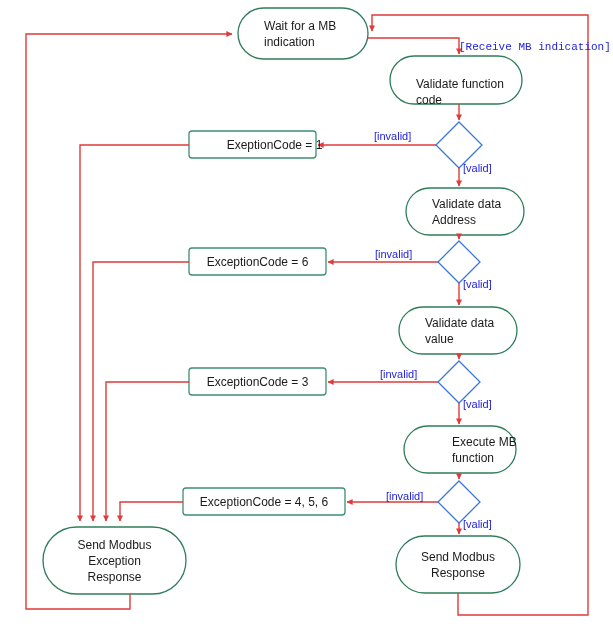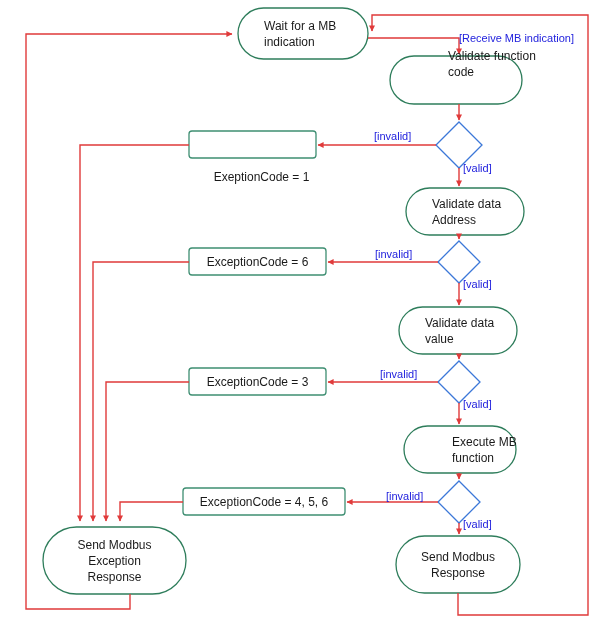--- a/index.html
+++ b/index.html
@@ -121,38 +121,38 @@
 
       <path d="M130,594 L130,609 L26,609 L26,34 L232,34" marker-end="url(#arrowRed)"></path>
 
       <path d="M458,593 L458,615 L588,615 L588,15 L372,15 L372,31" marker-end="url(#arrowRed)"></path>
     </g>
   </svg>
 
   <div id="labels-layer">
       <div class="node-label" style="color: rgb(26, 26, 26); left: 264px; width: 100px; top: 17.5px;">Wait for a MB
 indication</div>
-      <div class="node-label" style="color: rgb(26, 26, 26); left: 416px; width: 102px; top: 48px; margin-left: 32px;">Validate function
+      <div class="node-label" style="color: rgb(26, 26, 26); left: 416px; width: 102px; top: 76px;">Validate function
 code</div>
       <div class="node-label" style="color: rgb(26, 26, 26); left: 432px; width: 88px; top: 195.5px;">Validate data
 Address</div>
       <div class="node-label" style="color: rgb(26, 26, 26); left: 425px; width: 88px; top: 314.5px;">Validate data
 value</div>
       <div class="node-label" style="color: rgb(26, 26, 26); left: 452px; width: 82px; top: 433.5px;">Execute MB
 function</div>
       <div class="node-label center" style="color: rgb(26, 26, 26); left: 396px; width: 124px; top: 548.5px;">Send Modbus
 Response</div>
       <div class="node-label center" style="color: rgb(26, 26, 26); left: 43px; width: 143px; top: 536.5px;">Send Modbus
 Exception
 Response</div>
-      <div class="node-label center" style="color: rgb(26, 26, 26); left: 189px; width: 145px; top: 136.5px; margin-top: 32px;">ExeptionCode = 1</div>
+      <div class="node-label center" style="color: rgb(26, 26, 26); left: 202px; width: 145px; top: 136.5px;">ExeptionCode = 1</div>
       <div class="node-label center" style="color: rgb(26, 26, 26); left: 189px; width: 137px; top: 253.5px;">ExceptionCode = 6</div>
       <div class="node-label center" style="color: rgb(26, 26, 26); left: 189px; width: 137px; top: 373.5px;">ExceptionCode = 3</div>
       <div class="node-label center" style="color: rgb(26, 26, 26); left: 183px; width: 162px; top: 493.5px;">ExceptionCode = 4, 5, 6</div>
-      <div class="edge-label" style="color: rgb(34, 34, 221); left: 459px; top: 32px;">[Receive MB indication]</div>
+      <div class="edge-label" style="color: rgb(34, 34, 221); left: 459px; top: 41px; font-family: Liberation Mono, monospace;">[Receive MB indication]</div>
       <div class="edge-label" style="color: rgb(34, 34, 221); left: 374px; top: 130px;">[invalid]</div>
       <div class="edge-label" style="color: rgb(34, 34, 221); left: 463px; top: 162px;">[valid]</div>
       <div class="edge-label" style="color: rgb(34, 34, 221); left: 375px; top: 248px;">[invalid]</div>
       <div class="edge-label" style="color: rgb(34, 34, 221); left: 463px; top: 278px;">[valid]</div>
       <div class="edge-label" style="color: rgb(34, 34, 221); left: 380px; top: 368px;">[invalid]</div>
       <div class="edge-label" style="color: rgb(34, 34, 221); left: 463px; top: 398px;">[valid]</div>
       <div class="edge-label" style="color: rgb(34, 34, 221); left: 386px; top: 490px;">[invalid]</div>
       <div class="edge-label" style="color: rgb(34, 34, 221); left: 463px; top: 518px;">[valid]</div>
     </div>
 

